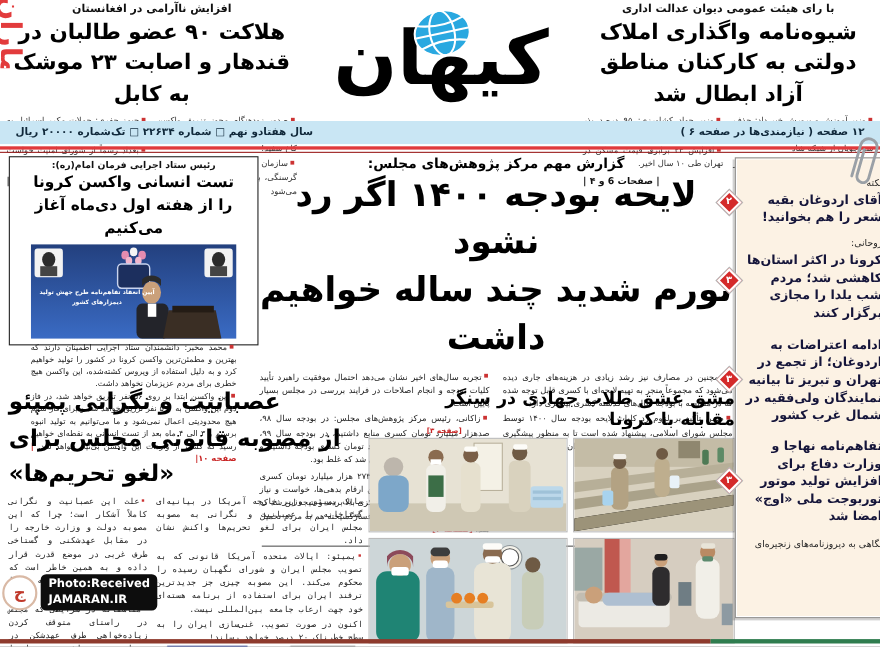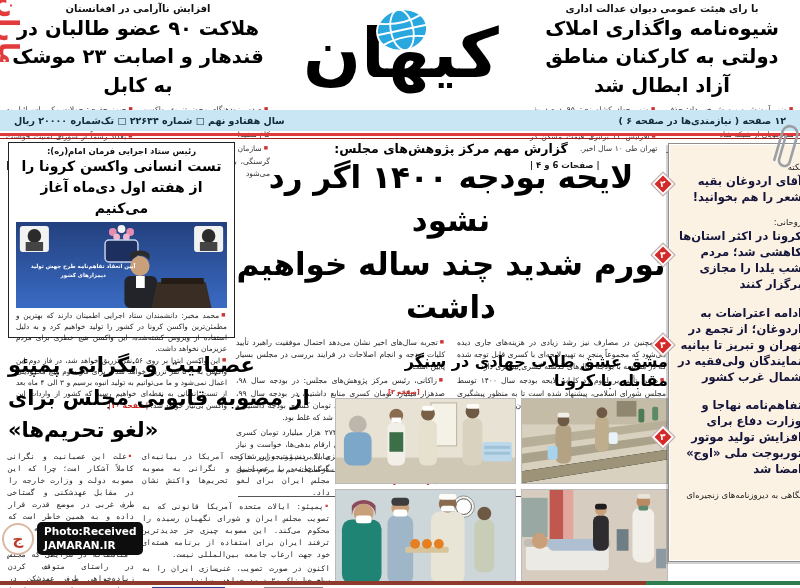--- a/index.html
+++ b/index.html
@@ -55,21 +55,21 @@
 
   
   .pstory { position:absolute; left:330px; top:352px; width:338px; }
   .pstory-h { font-size:16px; font-weight:900; color:#000;margin-left:48px; }
   .pstory-ref { display:block; text-align:left; margin-left:58px; font-size:6.5px; color:#c92626; font-weight:bold; margin-top:-2px; }
   .pgrid { display:grid; grid-template-columns:147px 181px; grid-template-rows:86px 96px; gap:5px; margin-top:2px; }
   .photo { border:1px solid #bbb; overflow:hidden; }
   .photo svg { display:block; width:100%; height:100%; }
 
   
-  .vbox { position:absolute; left:8px; top:142px; width:227px; height:196px; border:1px solid #222; background:#fff; padding:3px 7px 4px; }
+  .vbox { position:absolute; left:8px; top:142px; width:227px; height:172px; border:1px solid #222; background:#fff; padding:3px 19px 4px; }
   .vbox-kicker { font-size:8.5px; font-weight:bold; text-align:center; color:#111; }
   .vbox-h { font-size:14px; font-weight:900; text-align:center; line-height:1.5; margin:0 0 3px; color:#000; }
   .vbox-photo { position:relative; width:100%; height:86px; }
   .vbox-caption { position:absolute; bottom:28px; left:6px; width:58%; text-align:center; color:#fff; font-size:5.5px; font-weight:bold; line-height:1.6; }
   .vbox-bullets { font-size:7.3px; line-height:1.5; text-align:justify; margin-top:3px; color:#1d1d1d; }
   .vbox-bullets p::before { content:"■"; color:#c33; font-size:4.5px; vertical-align:2px; margin-left:2px; }
   .vbox-bullets p { margin-bottom:1px; }
 
   
   .pompeo { position:absolute; left:8px; top:349px; width:322px; }

